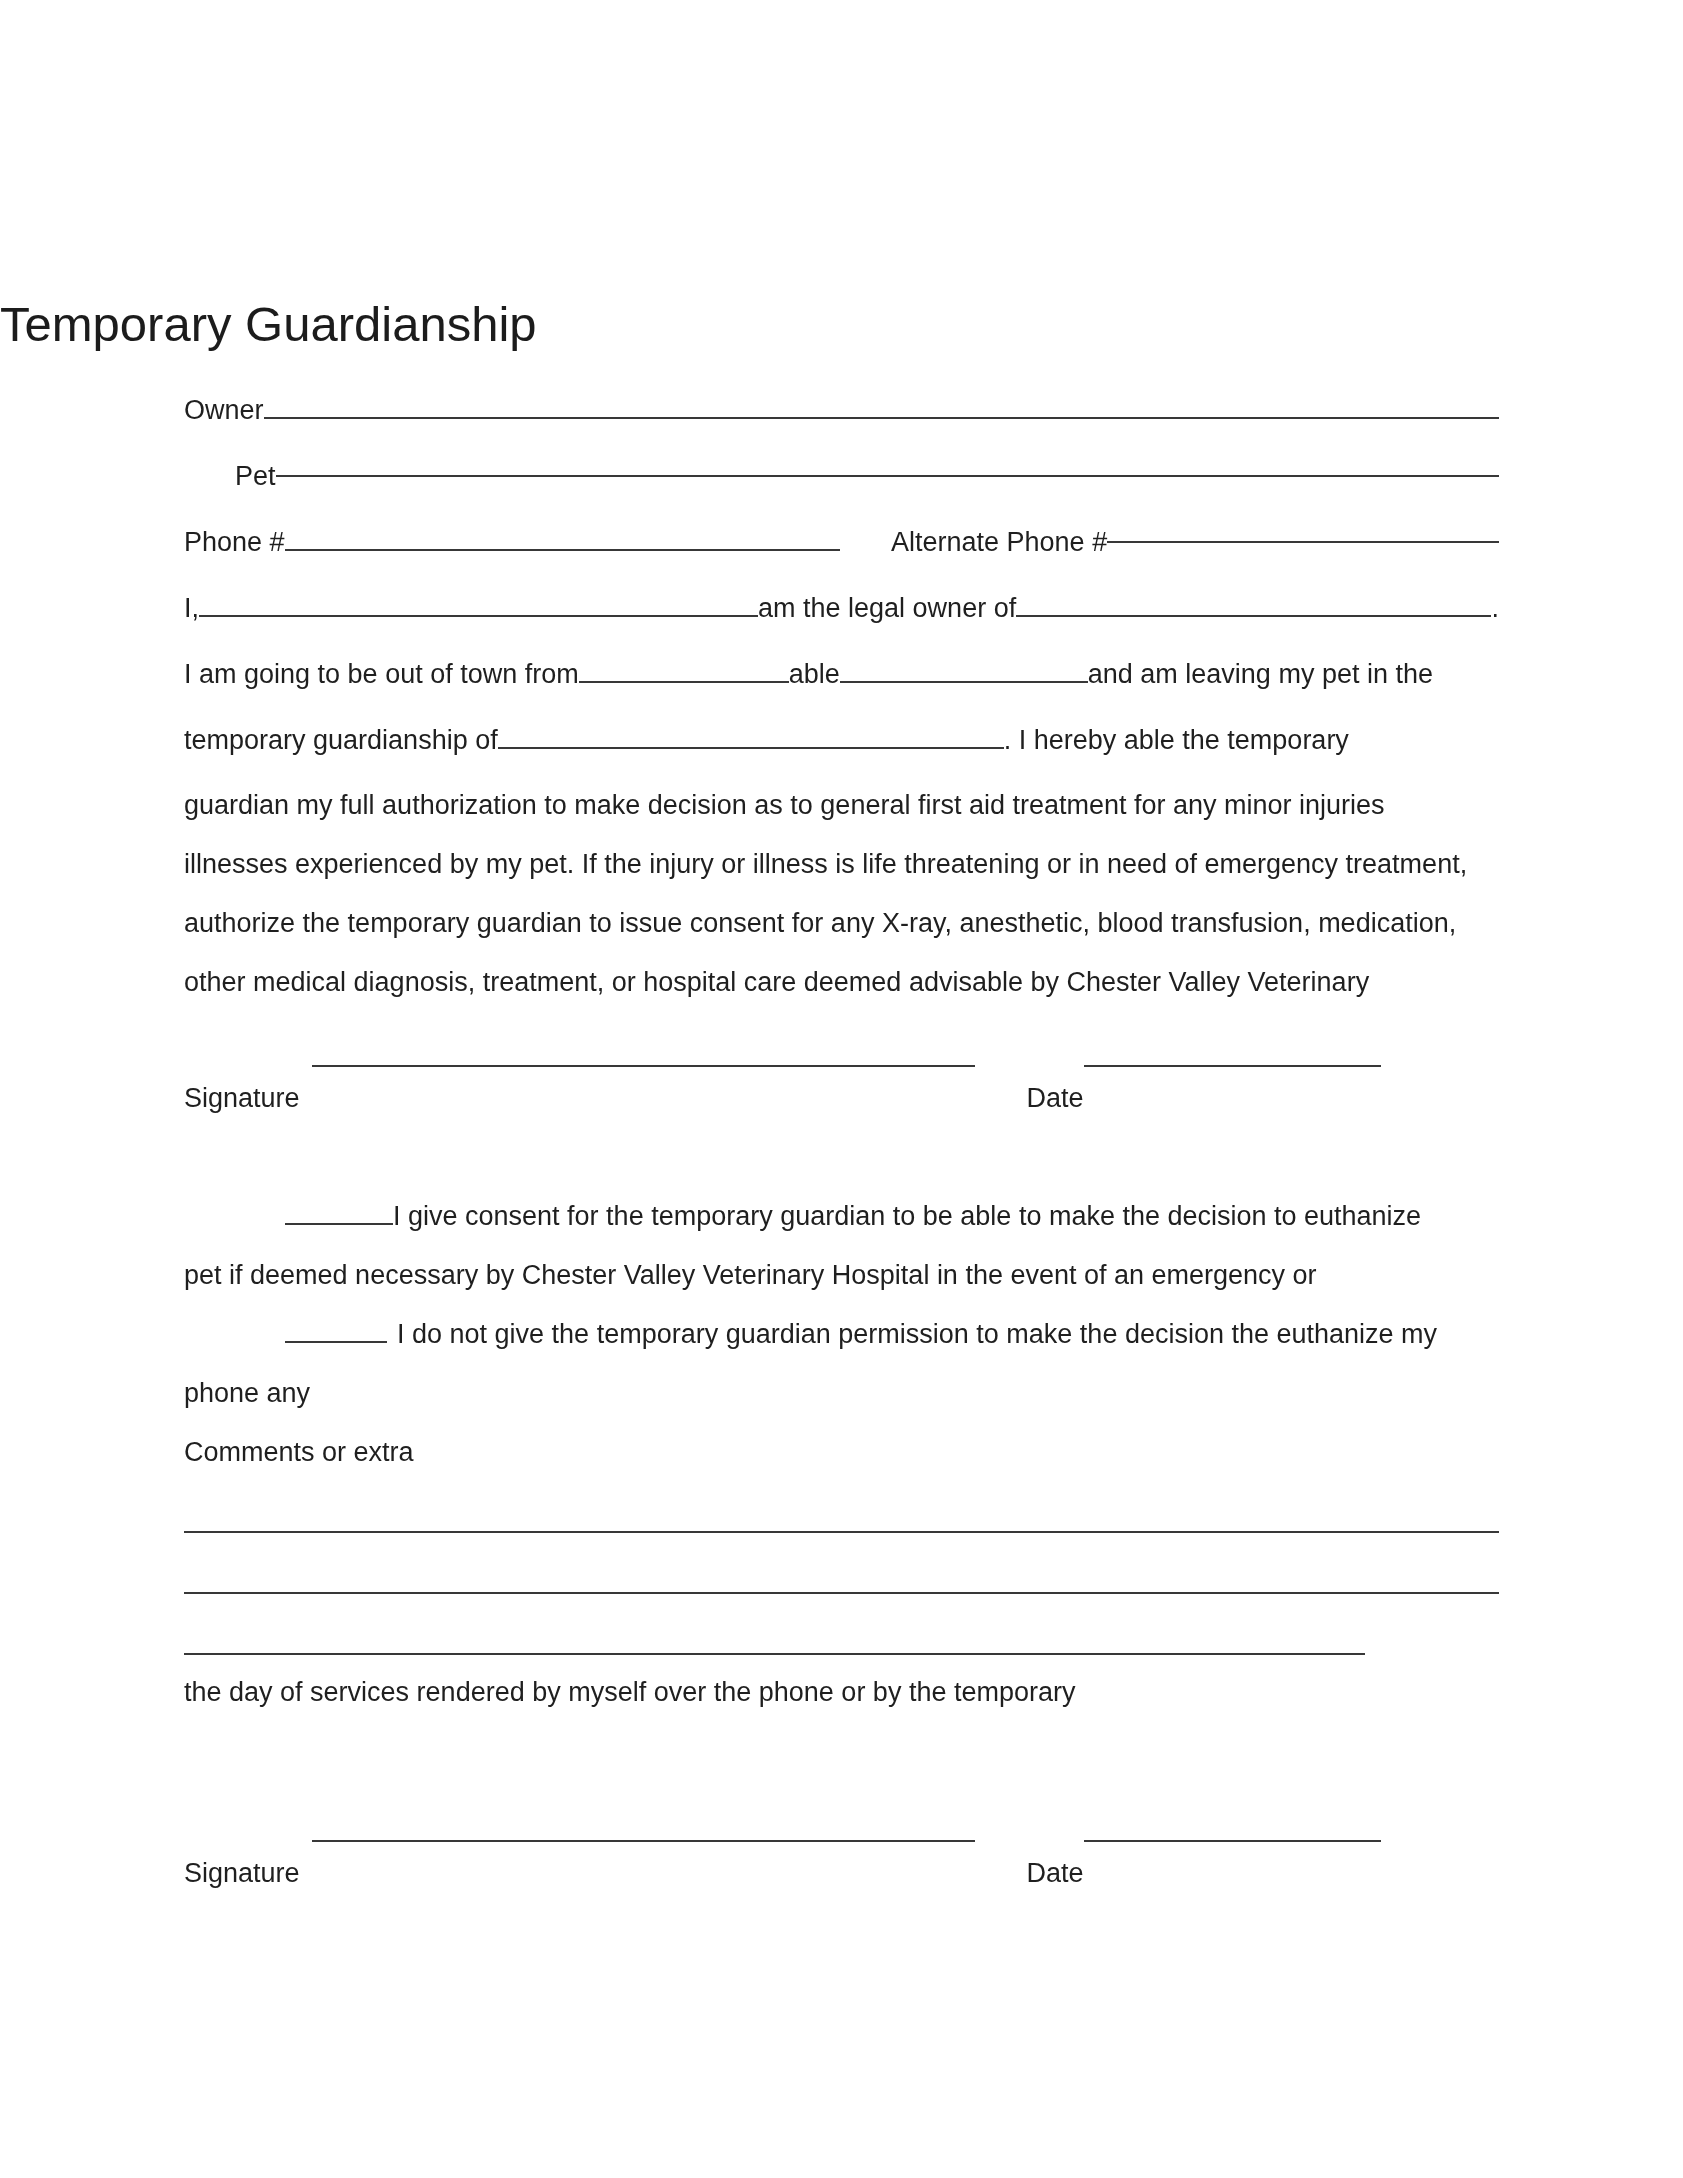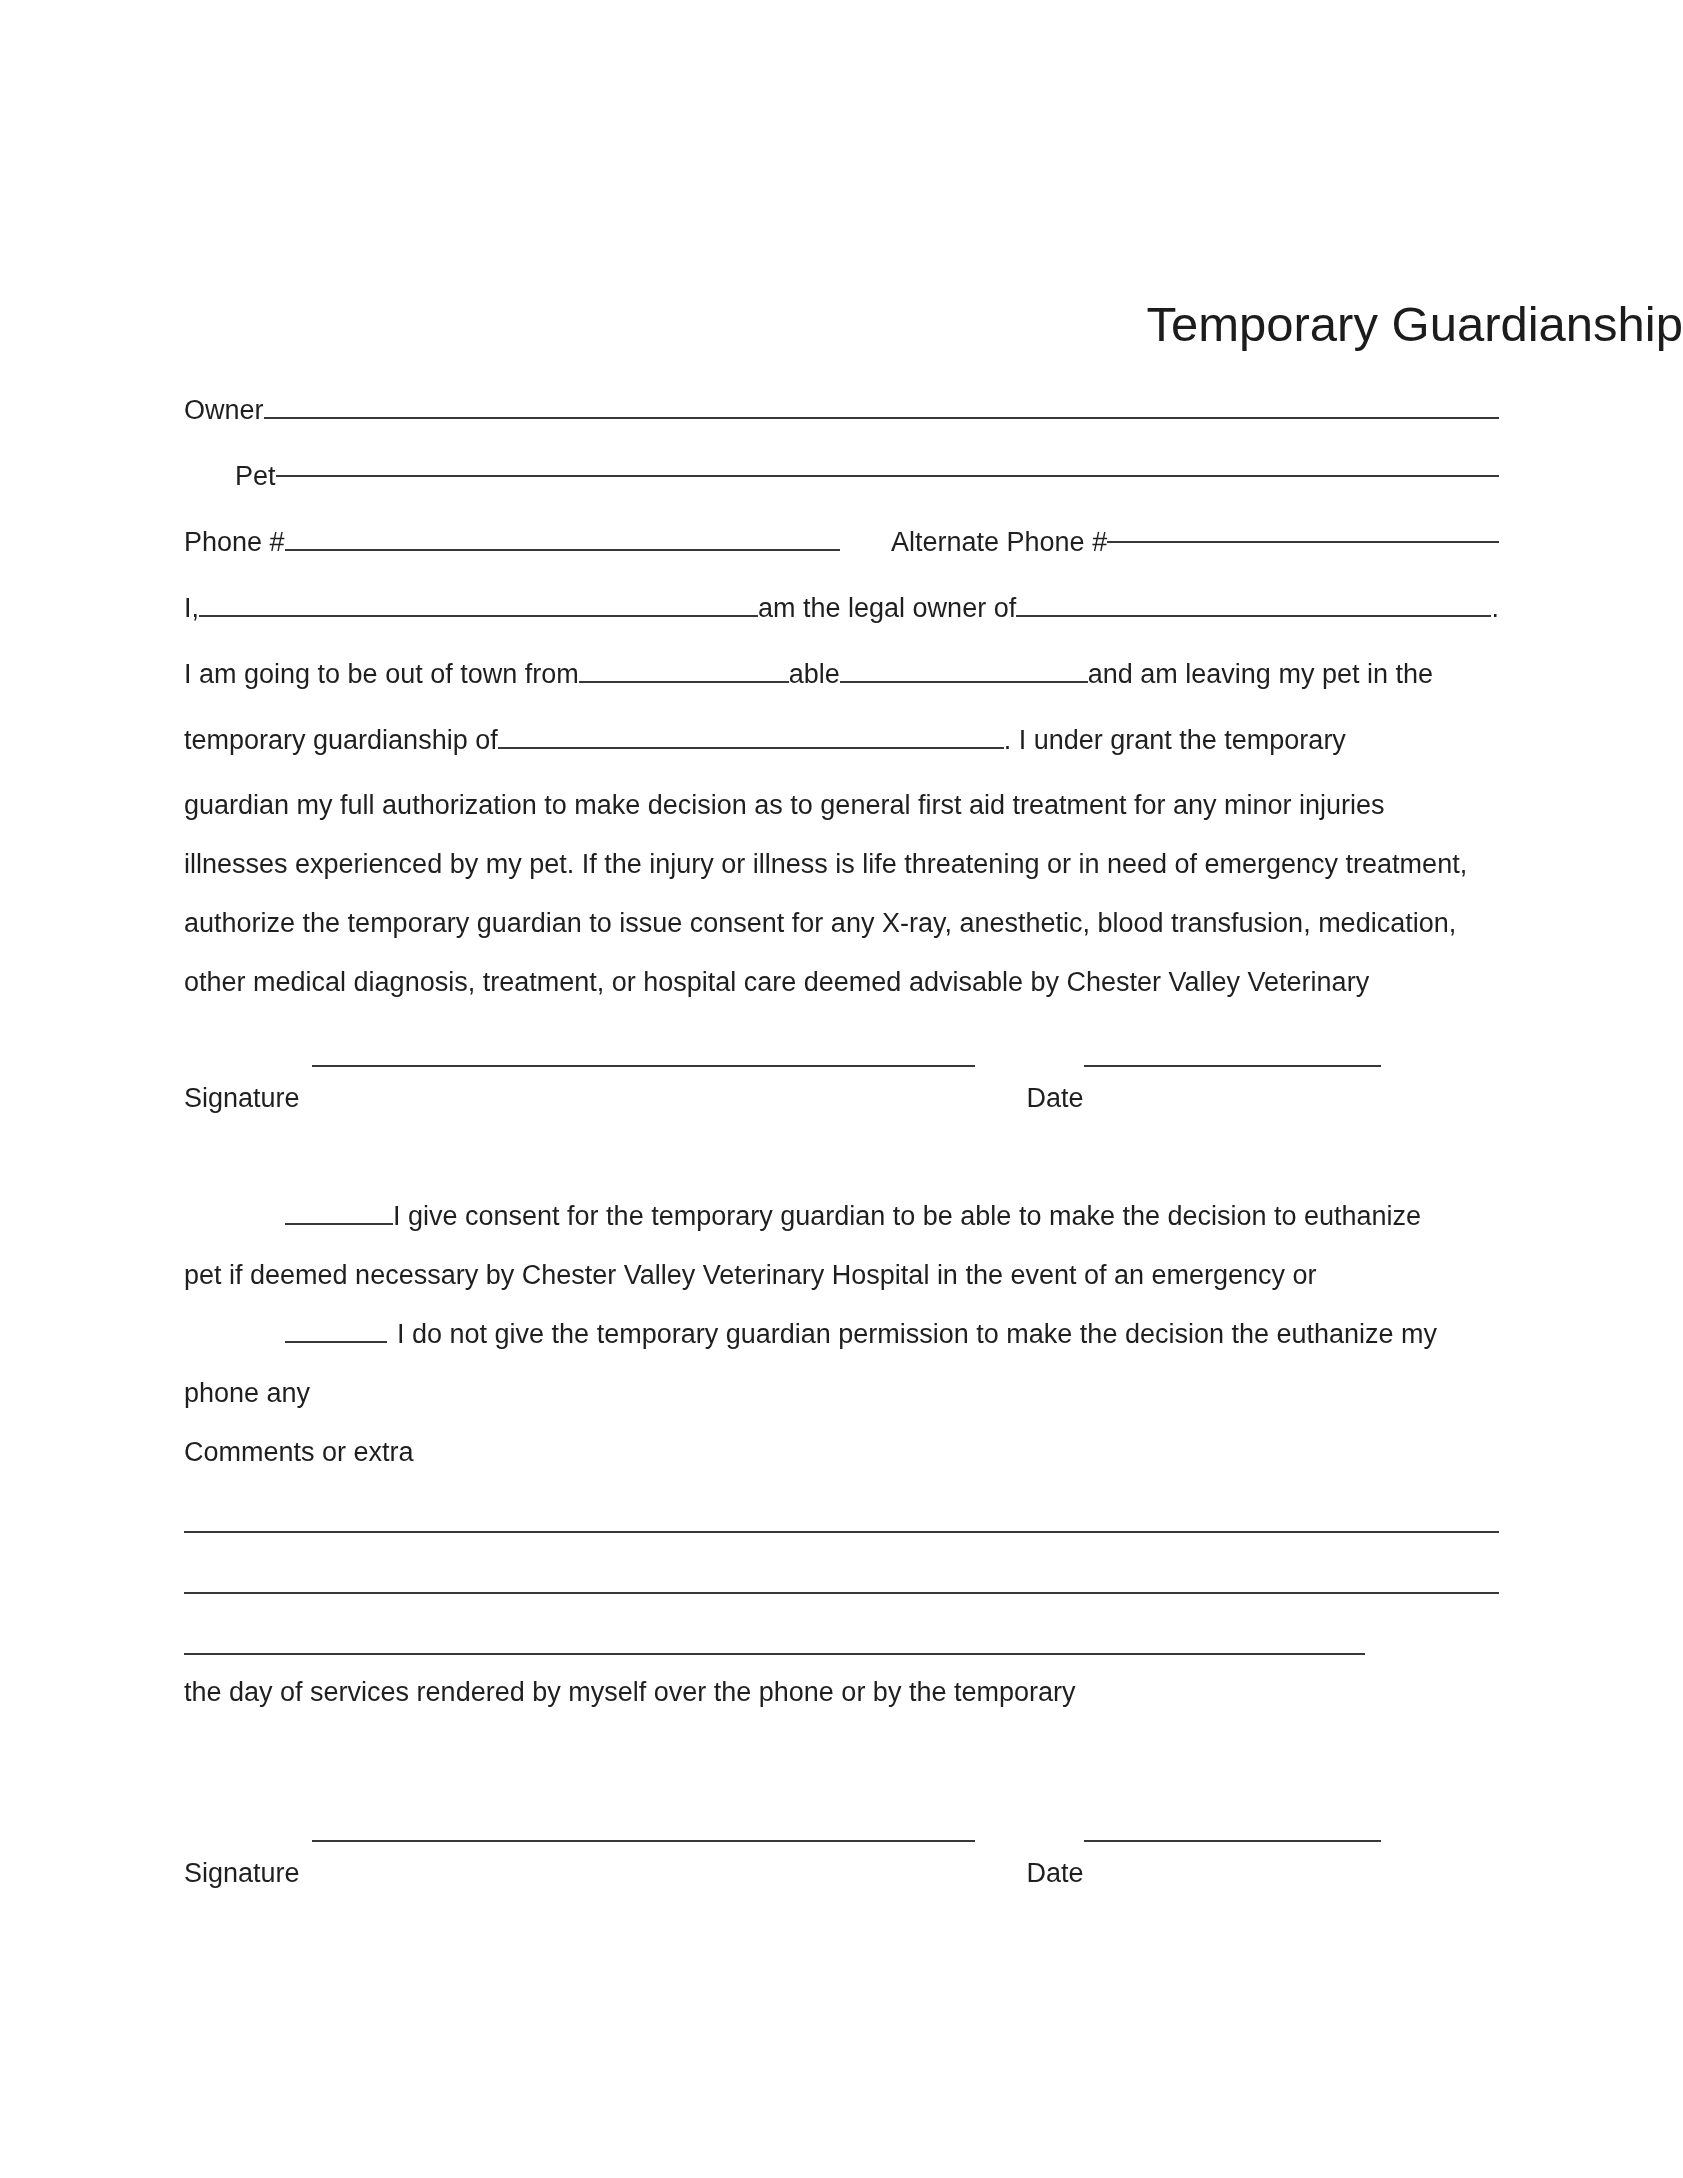--- a/index.html
+++ b/index.html
@@ -13,21 +13,21 @@
     font-size: 27px;
     overflow: hidden;
     box-sizing: border-box;
   }
   .title {
     margin: 0;
     padding-top: 297px;
     font-size: 49px;
     line-height: 55px;
     font-weight: 400;
-    text-align: right;
+    text-align: left;
     color: #1c1c1c;
   }
   .content { padding: 0 184px; }
 
   
   .fields { margin-top: 25px; }
   .frow { display: flex; align-items: baseline; line-height: 66px; white-space: nowrap; }
   .cols  { display: flex; line-height: 66px; }
   .col-left  { width: 656px; display: flex; align-items: baseline; white-space: nowrap; }
   .col-right { flex: 1; margin-left: 51px; display: flex; align-items: center; white-space: nowrap; }
@@ -115,21 +115,21 @@
         <span>I am going to be out of town from</span>
         <span class="blank w212"></span>
         <span>able</span>
         <span class="blank w251"></span>
         <span>and am leaving my pet in the</span>
       </div>
 
       <div class="frow">
         <span>temporary guardianship of</span>
         <span class="blank w511"></span>
-        <span>. I under grant the temporary</span>
+        <span>. I hereby able the temporary</span>
       </div>
     </div>
 
     <div class="para para-auth">
       <div class="pline">guardian my full authorization to make decision as to general first aid treatment for any minor injuries</div>
       <div class="pline">illnesses experienced by my pet. If the injury or illness is life threatening or in need of emergency treatment,</div>
       <div class="pline">authorize the temporary guardian to issue consent for any X-ray, anesthetic, blood transfusion, medication,</div>
       <div class="pline">other medical diagnosis, treatment, or hospital care deemed advisable by Chester Valley Veterinary</div>
     </div>
 

